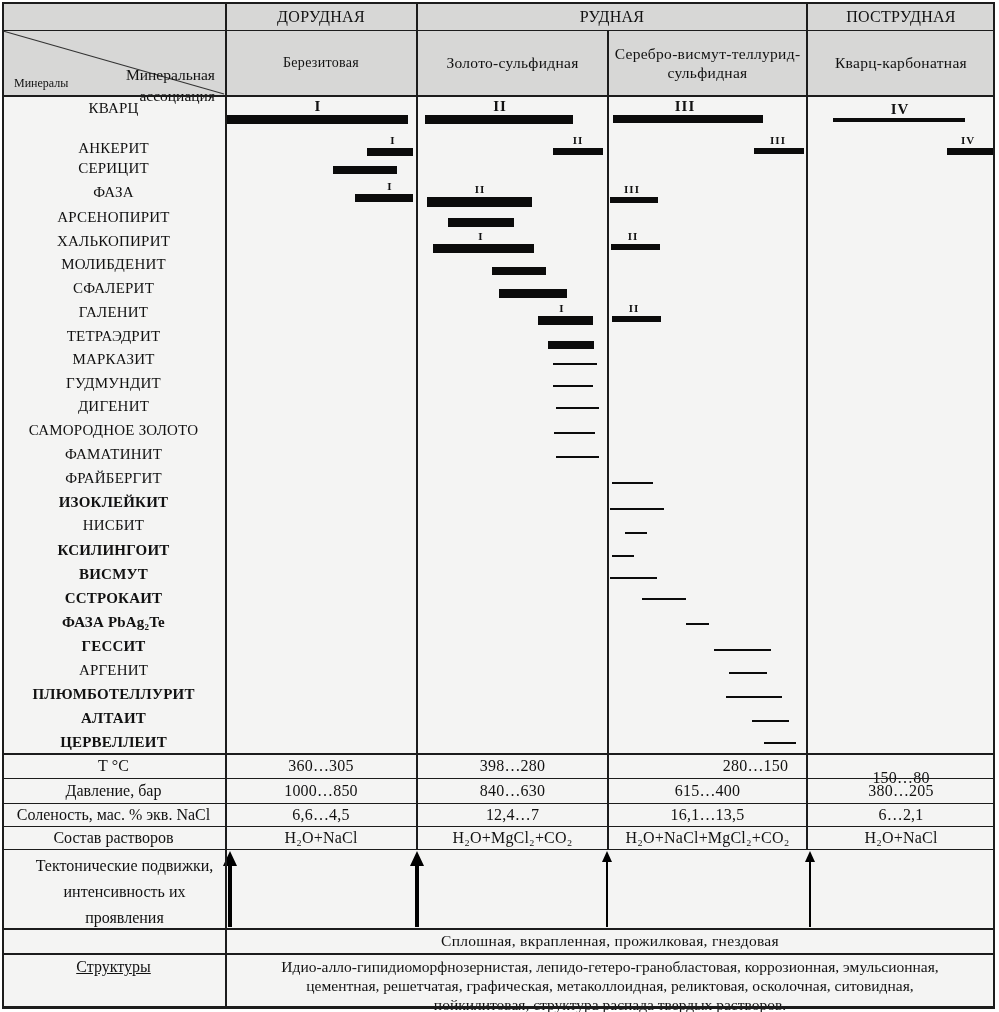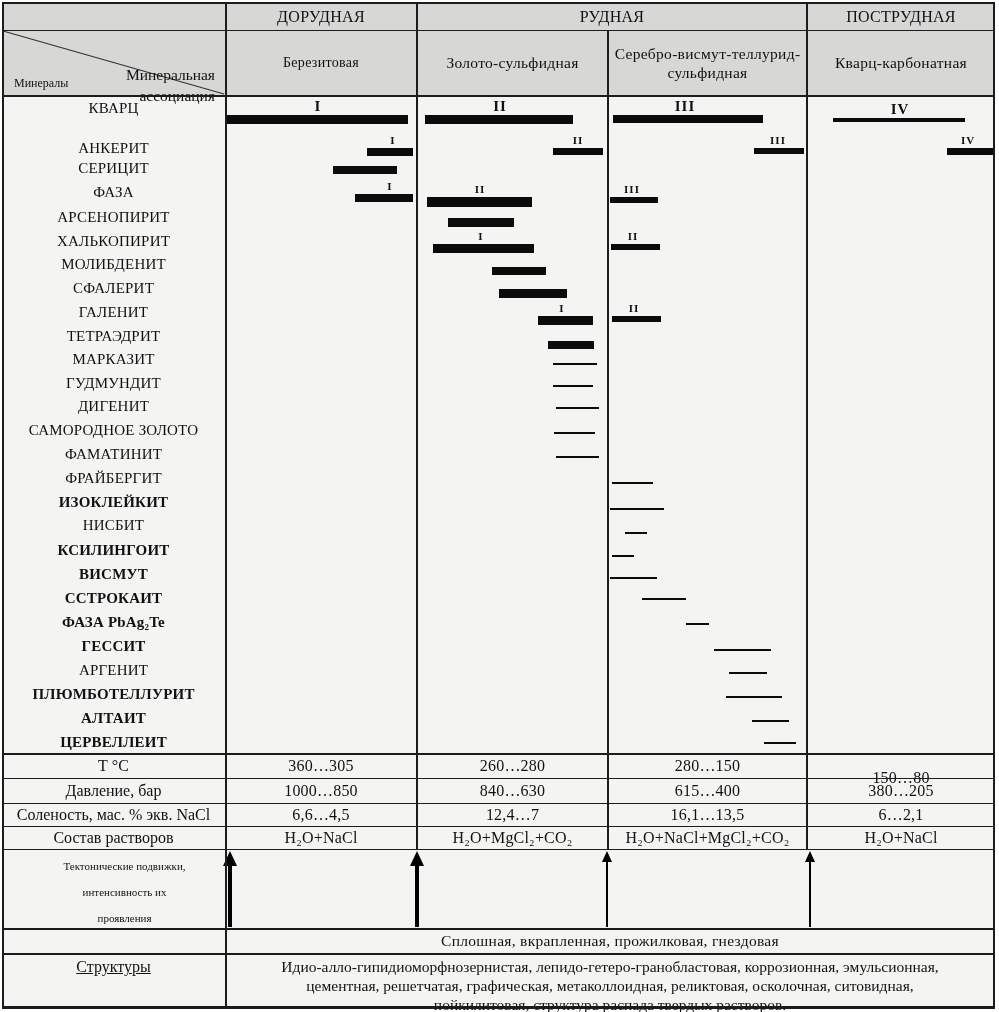--- a/index.html
+++ b/index.html
@@ -15,21 +15,21 @@
     height:22px;line-height:22px;letter-spacing:.2px;white-space:nowrap;}
   .mlabel.b{font-weight:700;}
   .bar{position:absolute;background:#0b0b0b;}
   .rnum{position:absolute;transform:translateX(-50%);font-size:11px;line-height:11px;
     font-weight:600;letter-spacing:1px;}
   .rnum.big{font-size:15px;line-height:14px;}
   .pval{position:absolute;display:flex;align-items:center;justify-content:center;
     font-size:16px;letter-spacing:.2px;}
   .plabel{position:absolute;left:2px;width:223px;display:flex;align-items:center;
     justify-content:center;font-size:16px;}
-  .tline{position:absolute;left:2px;width:245px;text-align:center;font-size:11px;line-height:26px;}
+  .tline{position:absolute;left:2px;width:245px;text-align:center;font-size:16px;line-height:26px;}
   .arrow{position:absolute;}
   .arrow .head{position:absolute;left:50%;transform:translateX(-50%);top:0;width:0;height:0;}
   .arrow .stem{position:absolute;left:50%;transform:translateX(-50%);background:#000;}
   .sline{position:absolute;left:225px;width:770px;text-align:center;font-size:15.5px;line-height:19px;}
   .corner-assoc{position:absolute;top:34px;right:10px;width:125px;text-align:right;
     font-size:15.5px;line-height:21px;}
   .corner-min{position:absolute;left:12px;bottom:4px;font-size:12px;}
   svg{display:block;}
 </style>
 </head>
@@ -138,22 +138,22 @@
       <div class="bar thin" style="left: 726px; top: 696px; width: 56px; height: 2px;"></div>
       <div class="mlabel b" style="top: 707px;">АЛТАИТ</div>
       <div class="bar thin" style="left: 752px; top: 720px; width: 37px; height: 2px;"></div>
       <div class="mlabel b" style="top: 731px;">ЦЕРВЕЛЛЕИТ</div>
       <div class="bar thin" style="left: 764px; top: 742px; width: 32px; height: 2px;"></div>
     </div>
 
   <div id="property-rows">
       <div class="plabel" style="top: 753px; height: 25px;">Т °С</div>
       <div class="pval" style="left: 225px; top: 753px; width: 192px; height: 25px;">360…305</div>
-      <div class="pval" style="left: 417px; top: 753px; width: 191px; height: 25px;">260…280</div>
-      <div class="pval" style="left: 608px; top: 753px; width: 199px; height: 25px;">280…150</div>
+      <div class="pval" style="left: 417px; top: 753px; width: 191px; height: 25px;">398…280</div>
+      <div class="pval" style="left: 608px; top: 753px; width: 199px; height: 25px; padding-left: 48px;">280…150</div>
       <div class="pval" style="left: 807px; top: 753px; width: 188px; height: 25px; margin-top: 12px;">150…80</div>
       <div class="plabel" style="top: 778px; height: 25px;">Давление, бар</div>
       <div class="pval" style="left: 225px; top: 778px; width: 192px; height: 25px;">1000…850</div>
       <div class="pval" style="left: 417px; top: 778px; width: 191px; height: 25px;">840…630</div>
       <div class="pval" style="left: 608px; top: 778px; width: 199px; height: 25px;">615…400</div>
       <div class="pval" style="left: 807px; top: 778px; width: 188px; height: 25px;">380…205</div>
       <div class="plabel" style="top: 803px; height: 23px;">Соленость, мас. % экв. NaCl</div>
       <div class="pval" style="left: 225px; top: 803px; width: 192px; height: 23px;">6,6…4,5</div>
       <div class="pval" style="left: 417px; top: 803px; width: 191px; height: 23px;">12,4…7</div>
       <div class="pval" style="left: 608px; top: 803px; width: 199px; height: 23px;">16,1…13,5</div>

